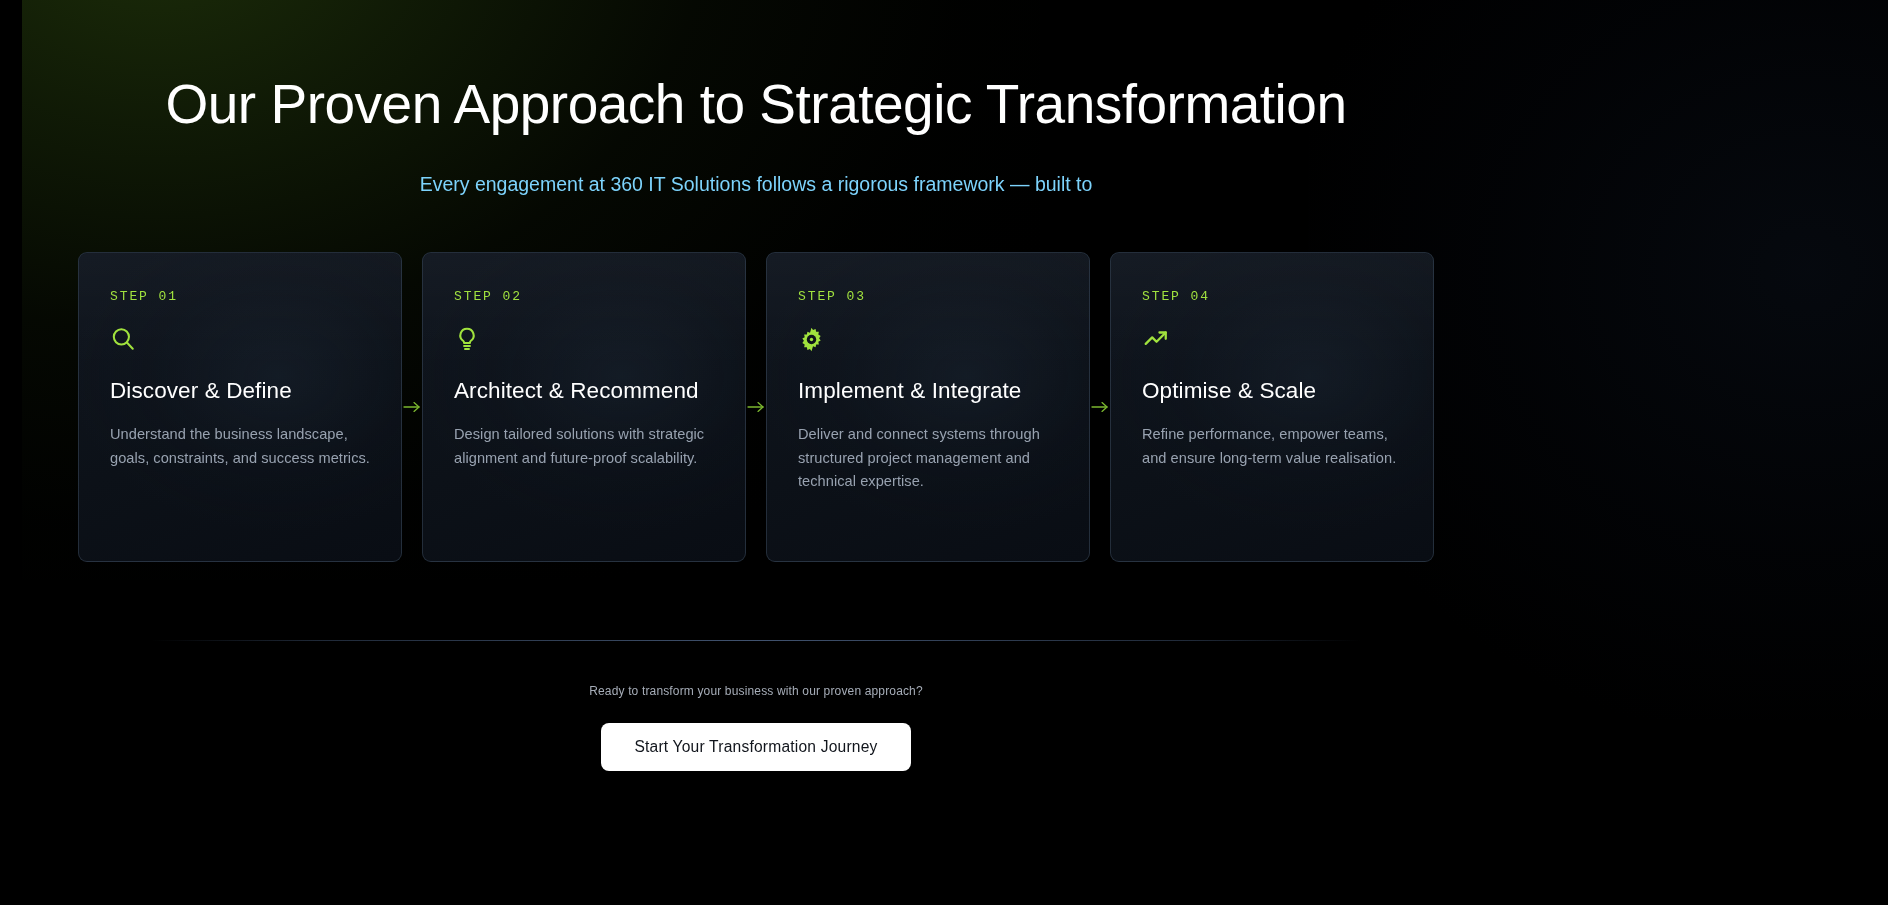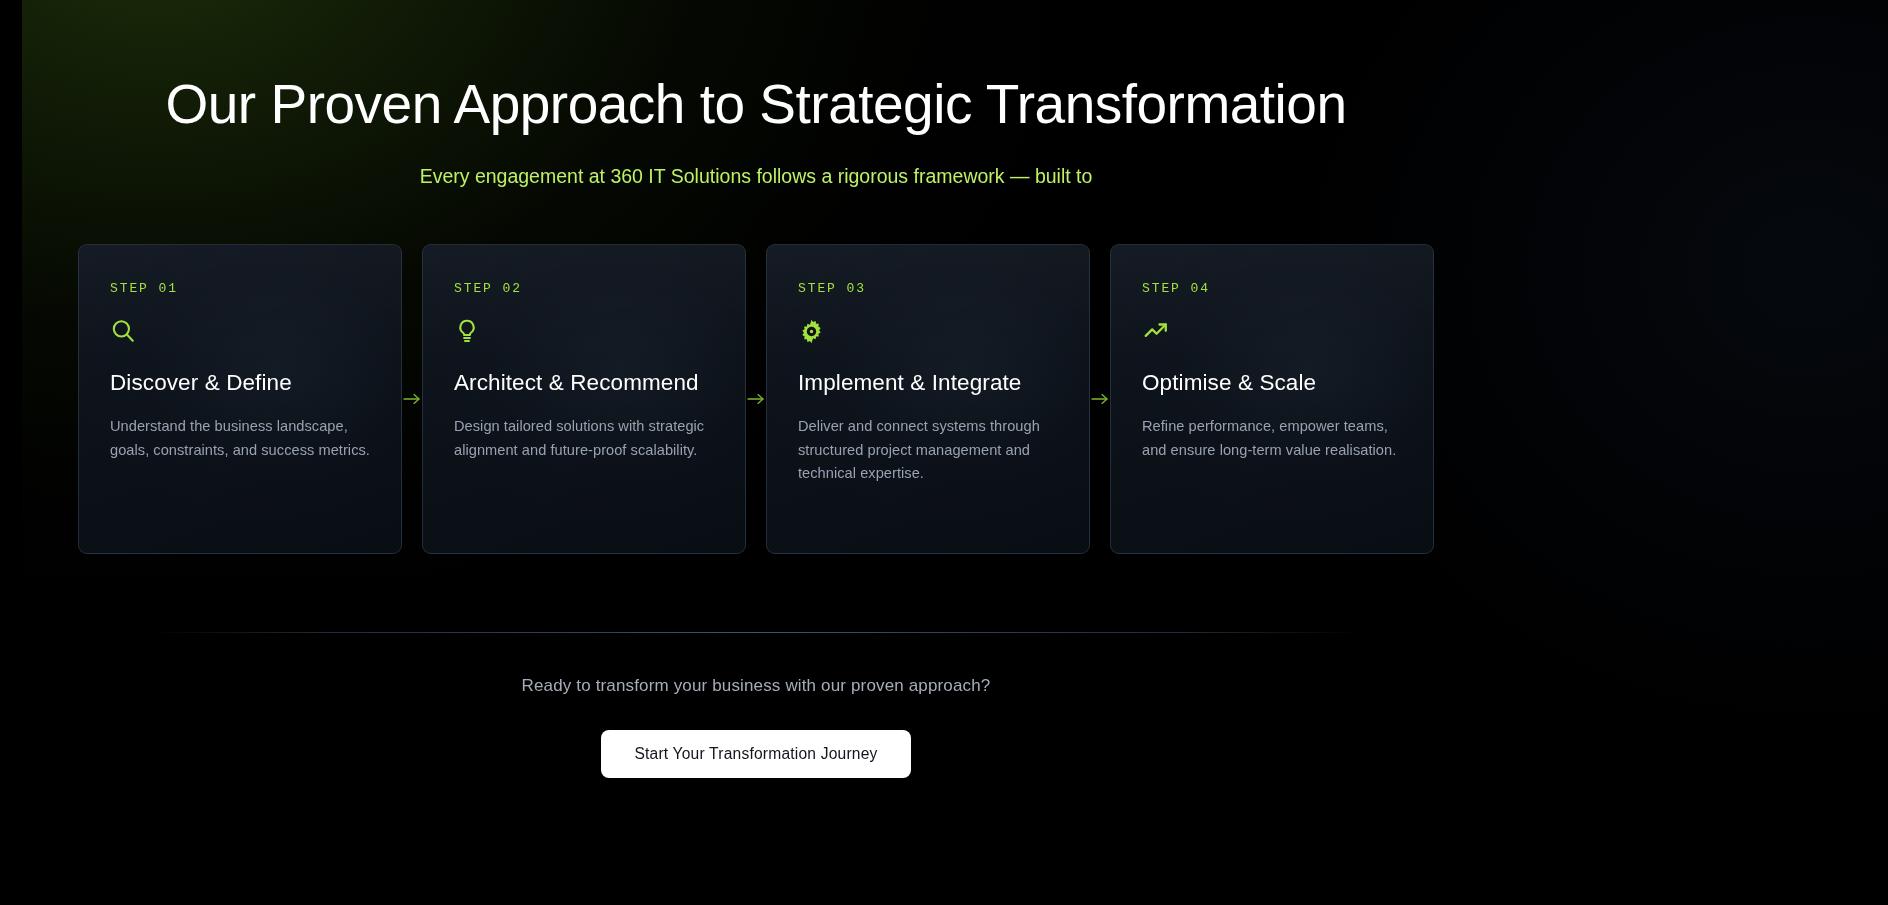--- a/index.html
+++ b/index.html
@@ -64,25 +64,25 @@
 
   .page-title {
     font-size:55px;
     font-weight:400;
     letter-spacing:-0.5px;
     color:#ffffff;
     line-height:1.1;
   }
 
   .page-subtitle {
-    margin-top:26px;
+    margin-top:34px;
     font-size:19.5px;
     font-weight:400;
     line-height:1.62;
-    color:#bef264;
+    color:#7dd3fc;
   }
 
   
   .steps-row {
     margin:52px auto 0 auto;
     width:1350px;
     display:flex;
     align-items:stretch;
     justify-content:center;
   }
@@ -161,29 +161,29 @@
       rgba(70,92,125,0.45) 14%,
       rgba(86,110,148,0.75) 50%,
       rgba(70,92,125,0.45) 86%,
       rgba(70,92,125,0) 100%);
   }
 
   
   .cta { text-align:center; margin-top:43px; }
 
   .cta-text {
-    font-size:17px;
+    font-size:12px;
     color:#a6adb8;
     letter-spacing:0.15px;
     margin-top:34px;
   }
 
   .cta-button {
     display:inline-block;
-    margin-top:34px;
+    margin-top:25px;
     background:#ffffff;
     color:#11151c;
     border:none;
     border-radius:8px;
     padding:15px 33px;
     font-size:15.6px;
     font-family:"Liberation Sans", sans-serif;
     letter-spacing:0.2px;
     cursor:pointer;
   }

